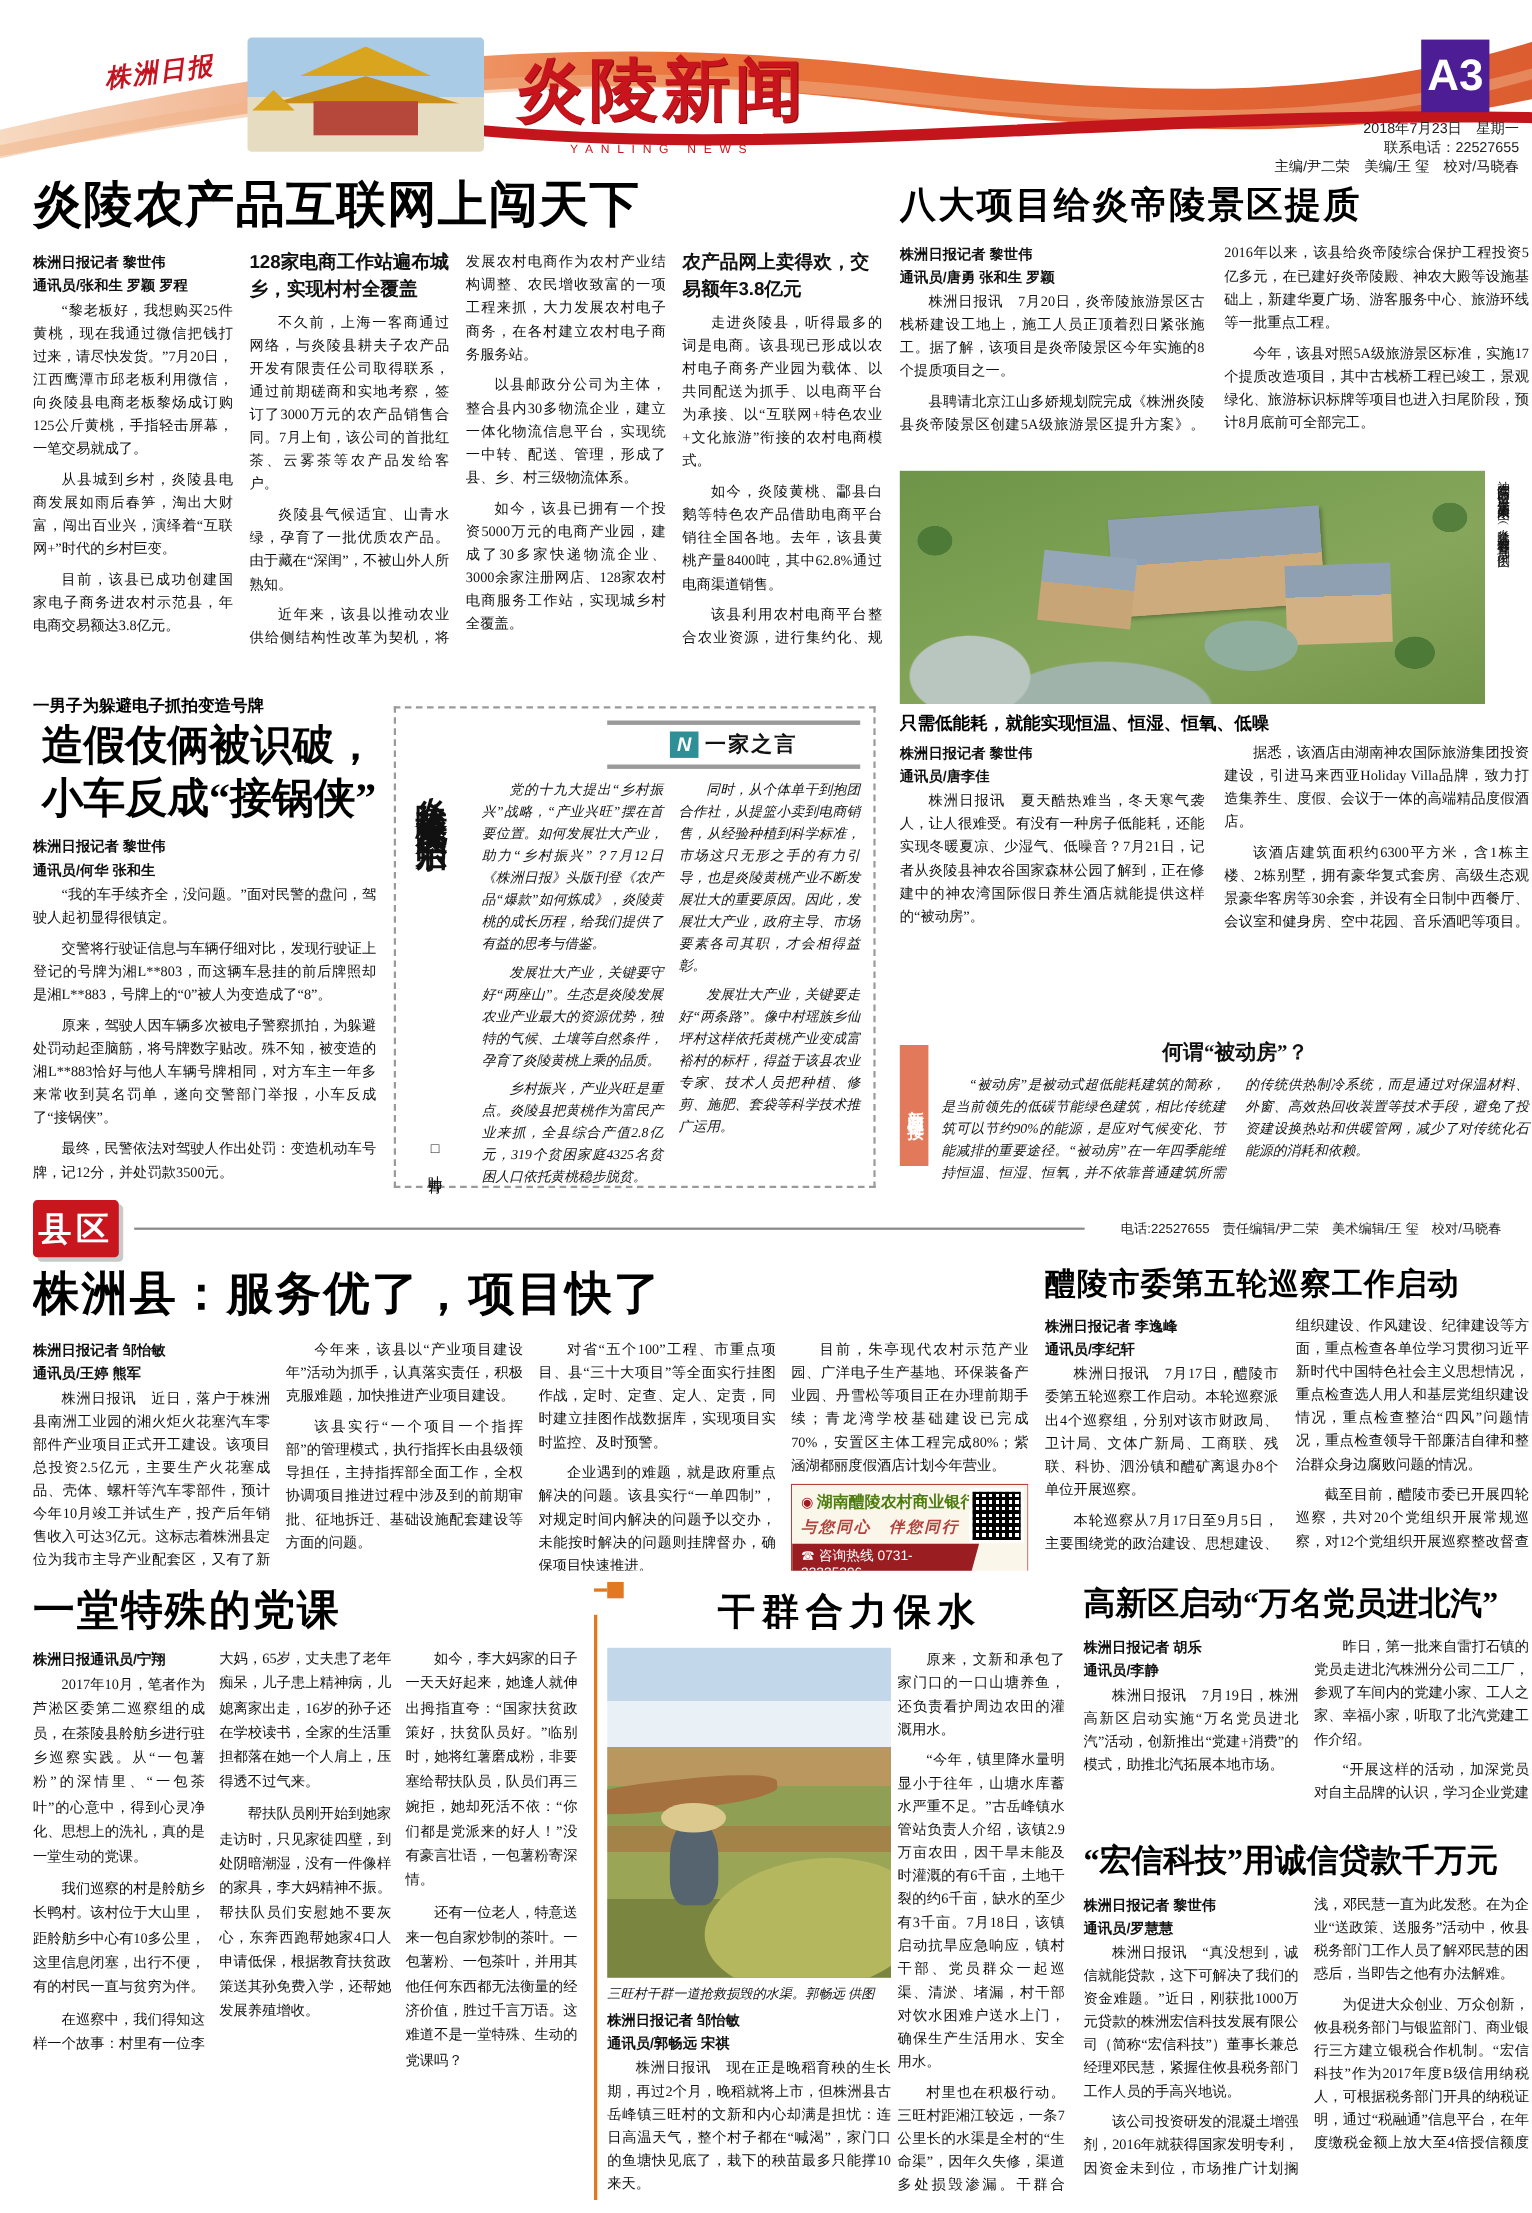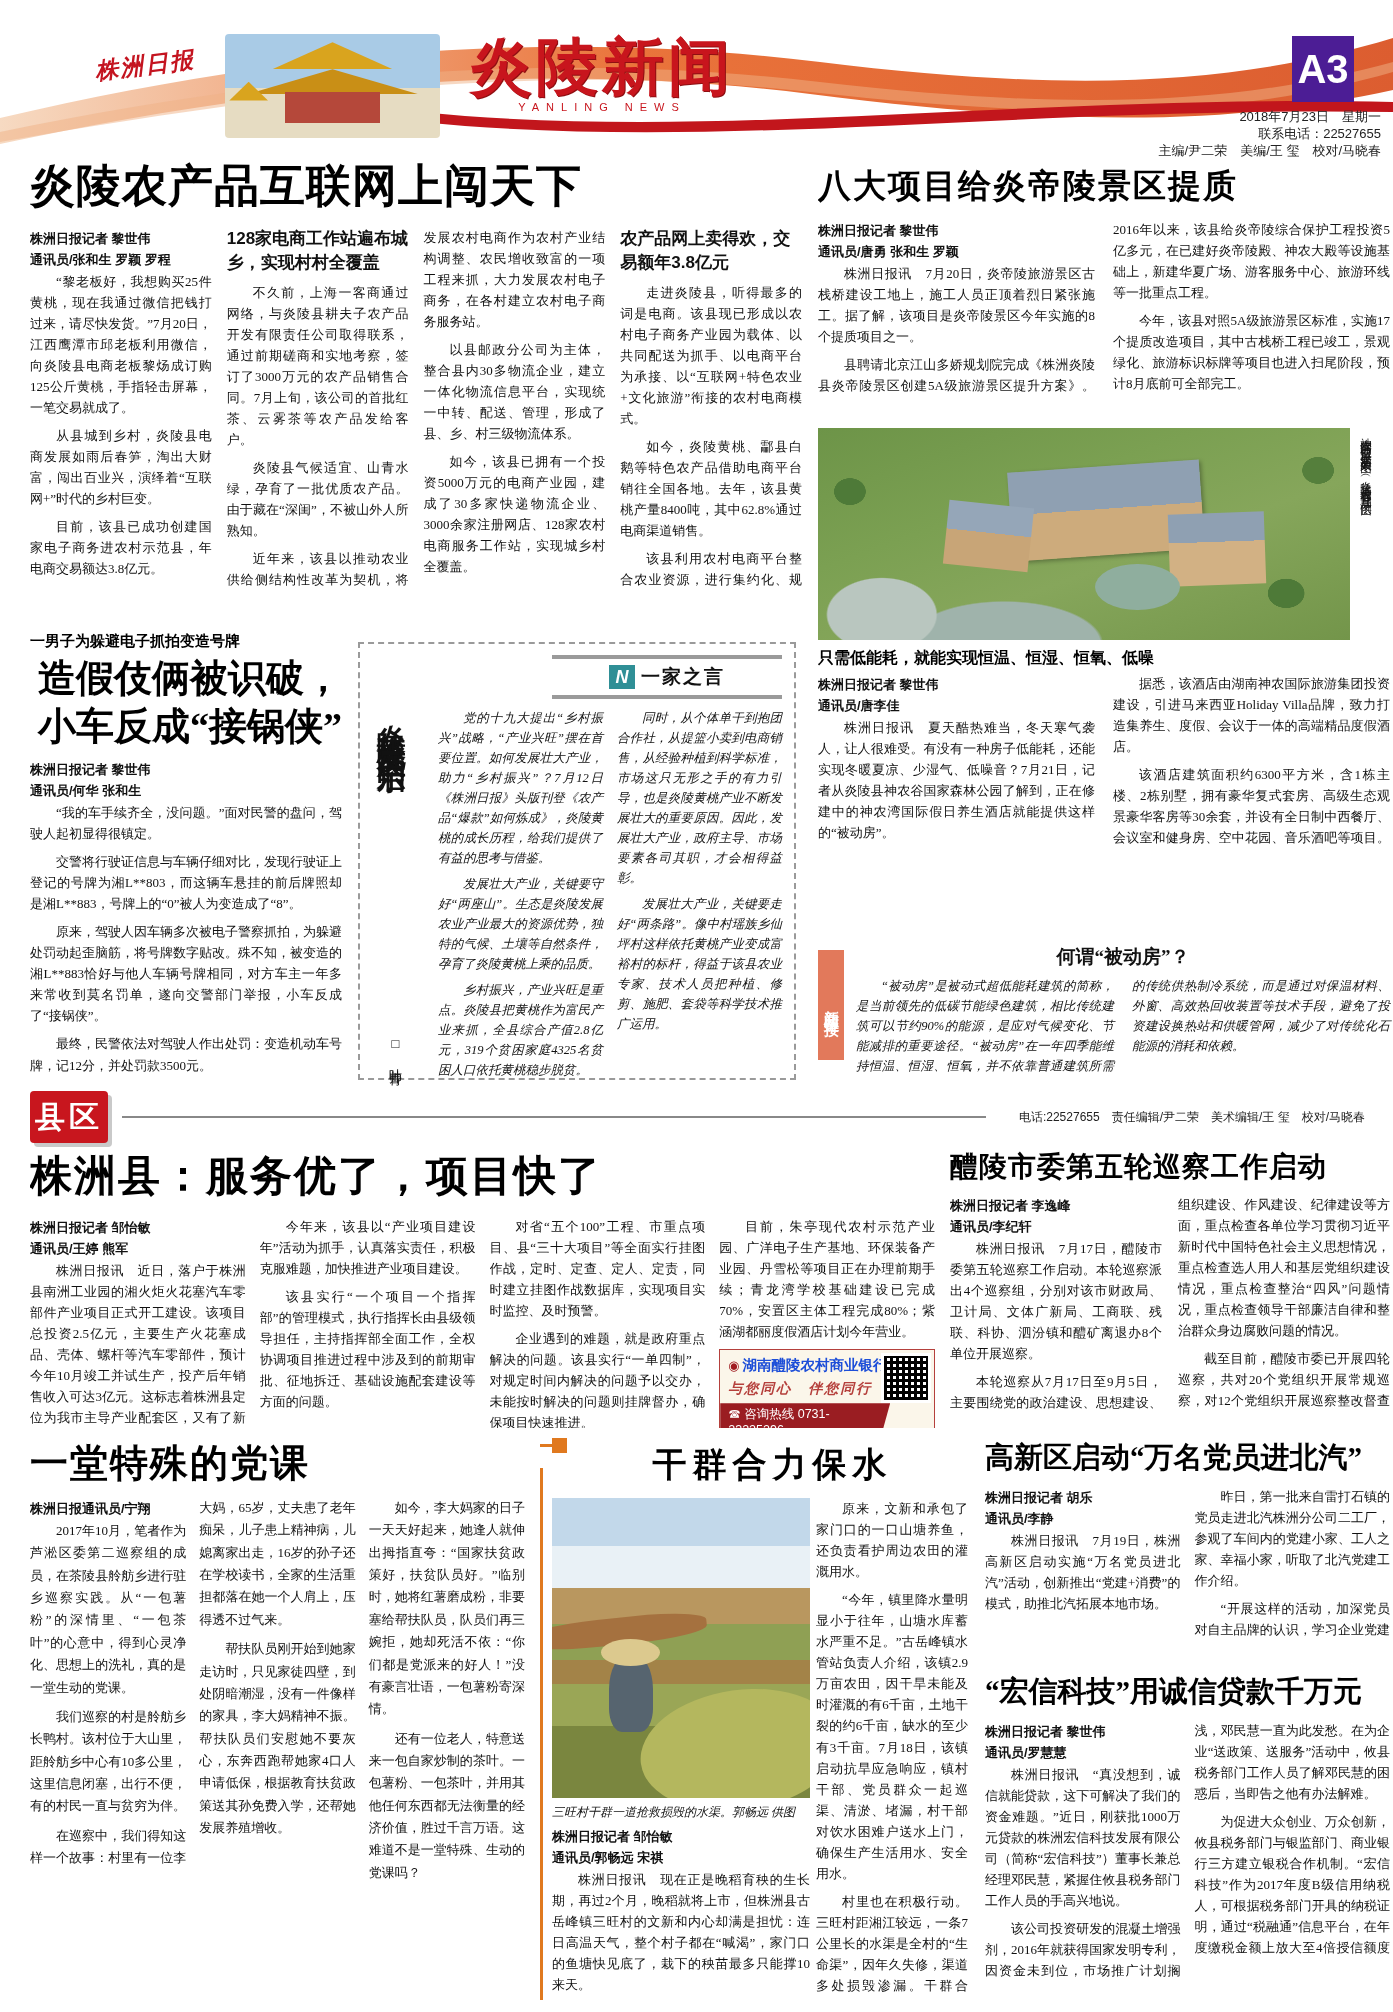--- a/index.html
+++ b/index.html
@@ -13,21 +13,21 @@
   .temple{position:absolute;left:225px;top:34px;width:215px;height:104px;border-radius:4px;
           background:linear-gradient(#a9cbe6 0 52%,#e6dcc2 52% 100%);overflow:hidden;}
   .temple .roof1{position:absolute;left:22%;top:8%;width:56%;height:26%;background:#d9a41e;
           clip-path:polygon(50% 0,100% 100%,0 100%);}
   .temple .roof2{position:absolute;left:10%;top:34%;width:80%;height:24%;background:#c98f16;
           clip-path:polygon(50% 0,100% 100%,0 100%);}
   .temple .wall{position:absolute;left:28%;top:56%;width:44%;height:30%;background:#b5483a;}
   .temple .side{position:absolute;left:2%;top:46%;width:18%;height:18%;background:#d9a41e;
           clip-path:polygon(50% 0,100% 100%,0 100%);}
   .sec-title{position:absolute;left:452px;top:36px;width:300px;text-align:center;}
-  .sec-title h1{margin:0;font-size:62px;line-height:1;font-weight:bold;letter-spacing:4px;
+  .sec-title h1{margin:16px;font-size:62px;line-height:1;font-weight:bold;letter-spacing:4px;
           font-family:"Liberation Sans",sans-serif;color:#c8151d;text-shadow:1px 1px 0 #8f0f12;}
   .sec-title .en{color:#c8151d;font-size:11px;letter-spacing:7px;font-family:"Liberation Sans",sans-serif;margin-top:3px;}
   .page-badge{position:absolute;left:1292px;top:36px;width:62px;height:66px;background:#4c1d95;color:#fff;
           display:flex;align-items:center;justify-content:center;font-size:40px;font-weight:bold;
           font-family:"Liberation Sans",sans-serif;}
   .mast-meta{position:absolute;right:12px;top:108px;text-align:right;font-size:13px;line-height:17px;
           font-family:"Liberation Sans",sans-serif;color:#222;}
   
   article{position:absolute;overflow:hidden;}
   .byline{font-size:13px;line-height:19px;font-weight:bold;font-family:"Liberation Sans",sans-serif;margin:2px 0;}
@@ -95,21 +95,21 @@
       border-radius:4px;box-shadow:4px 4px 0 #c9c9c9;letter-spacing:4px;}
   .county-line{flex:1;border-top:2px solid #888;}
   .county-credits{font-size:12px;color:#222;font-family:"Liberation Sans",sans-serif;white-space:nowrap;margin-left:19px;}
   
   .zz{left:30px;top:1148px;width:905px;height:282px;}
   .zz h1{margin:0 0 12px;font-size:42px;letter-spacing:2px;}
   .zz .grid{display:grid;grid-template-columns:repeat(4,1fr);gap:14px;height:212px;}
   .zz .grid .col{overflow:hidden;}
   .bank-ad{position:relative;margin-top:6px;height:92px;background:#fbf6ea;border:1px solid #b5403c;
       box-sizing:border-box;padding:6px 8px 0;overflow:hidden;}
-  .bank-ad .ad-name{color:#1d4ed8;font-weight:bold;font-size:14.5px;font-family:"Liberation Sans",sans-serif;}
+  .bank-ad .ad-name{color:#4d7c0f;font-weight:bold;font-size:14.5px;font-family:"Liberation Sans",sans-serif;}
   .bank-ad .ad-logo{color:#a01b20;font-size:13px;margin-right:3px;}
   .bank-ad .ad-slogan{color:#b5403c;font-style:italic;font-weight:bold;font-size:14px;margin-top:5px;letter-spacing:2px;}
   .bank-ad .qr{position:absolute;right:6px;top:6px;width:44px;height:44px;background:
       repeating-linear-gradient(0deg,#000 0 3px,transparent 3px 6px),
       repeating-linear-gradient(90deg,#000 0 3px,#fff 3px 6px);outline:3px solid #fff;}
   .bank-ad .ad-bar{position:absolute;left:0;bottom:0;width:72%;background:#9a1d22;color:#fff;
       font-size:12.5px;padding:3px 8px;clip-path:polygon(0 0,100% 0,94% 100%,0 100%);
       font-family:"Liberation Sans",sans-serif;}
   .liling{left:950px;top:1148px;width:440px;height:282px;}
   .liling h2{margin:0 0 8px;font-size:28px;letter-spacing:1px;}

